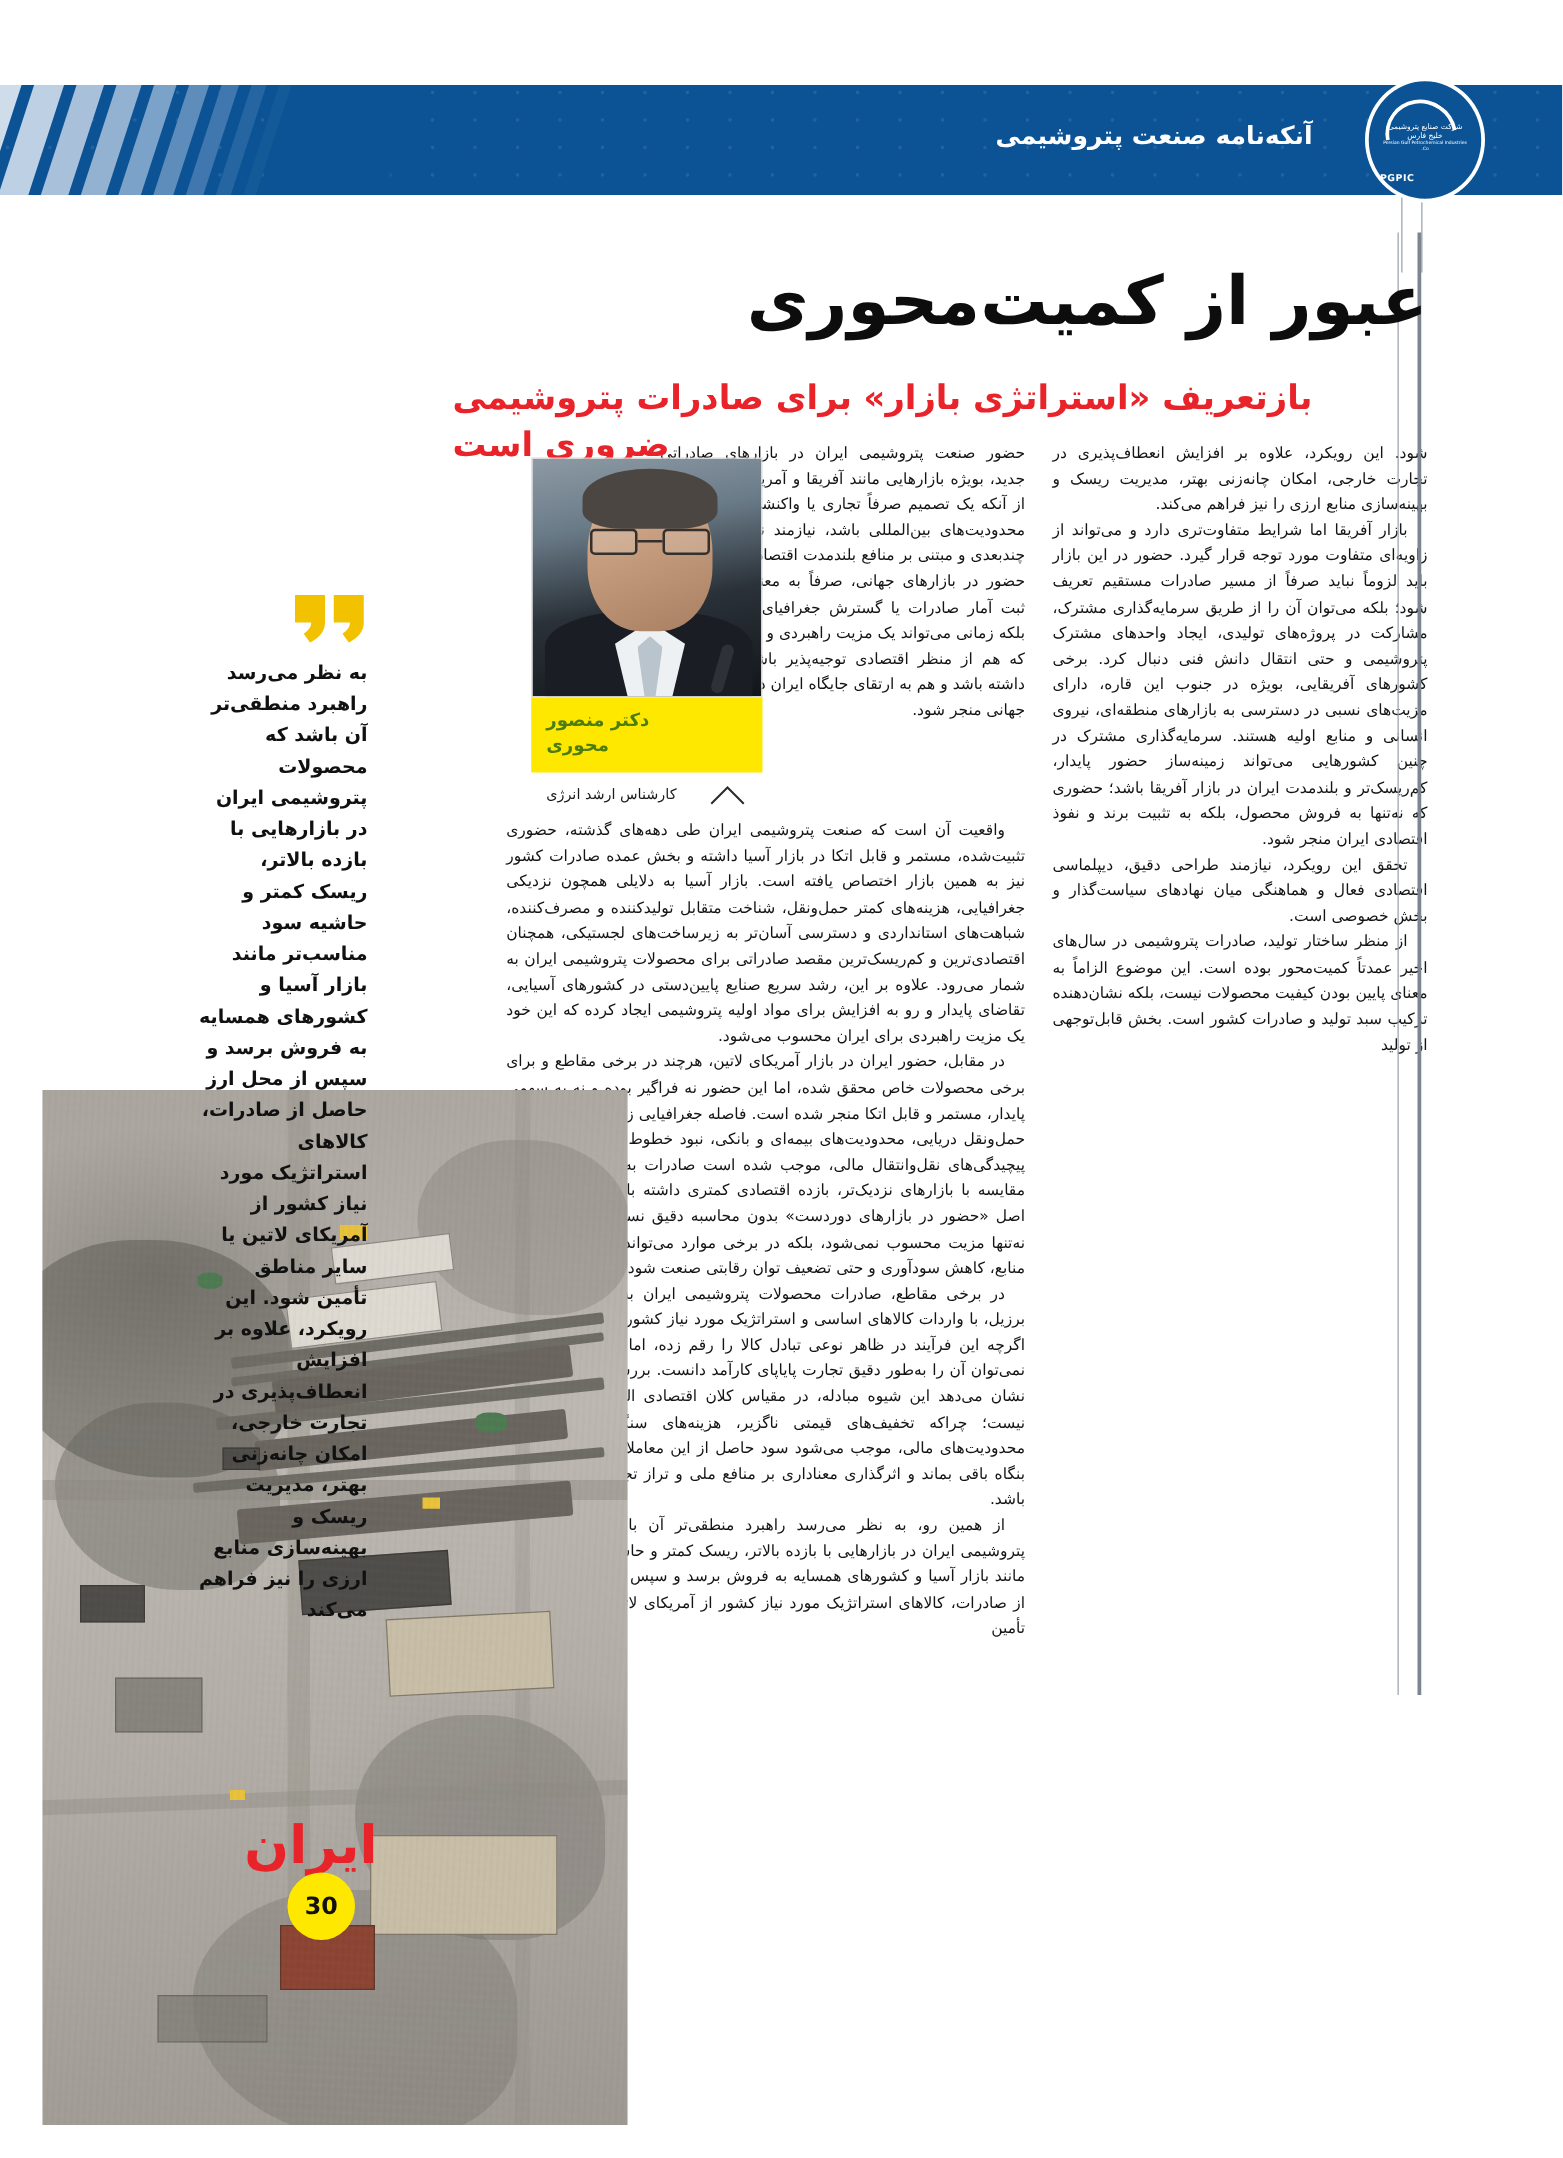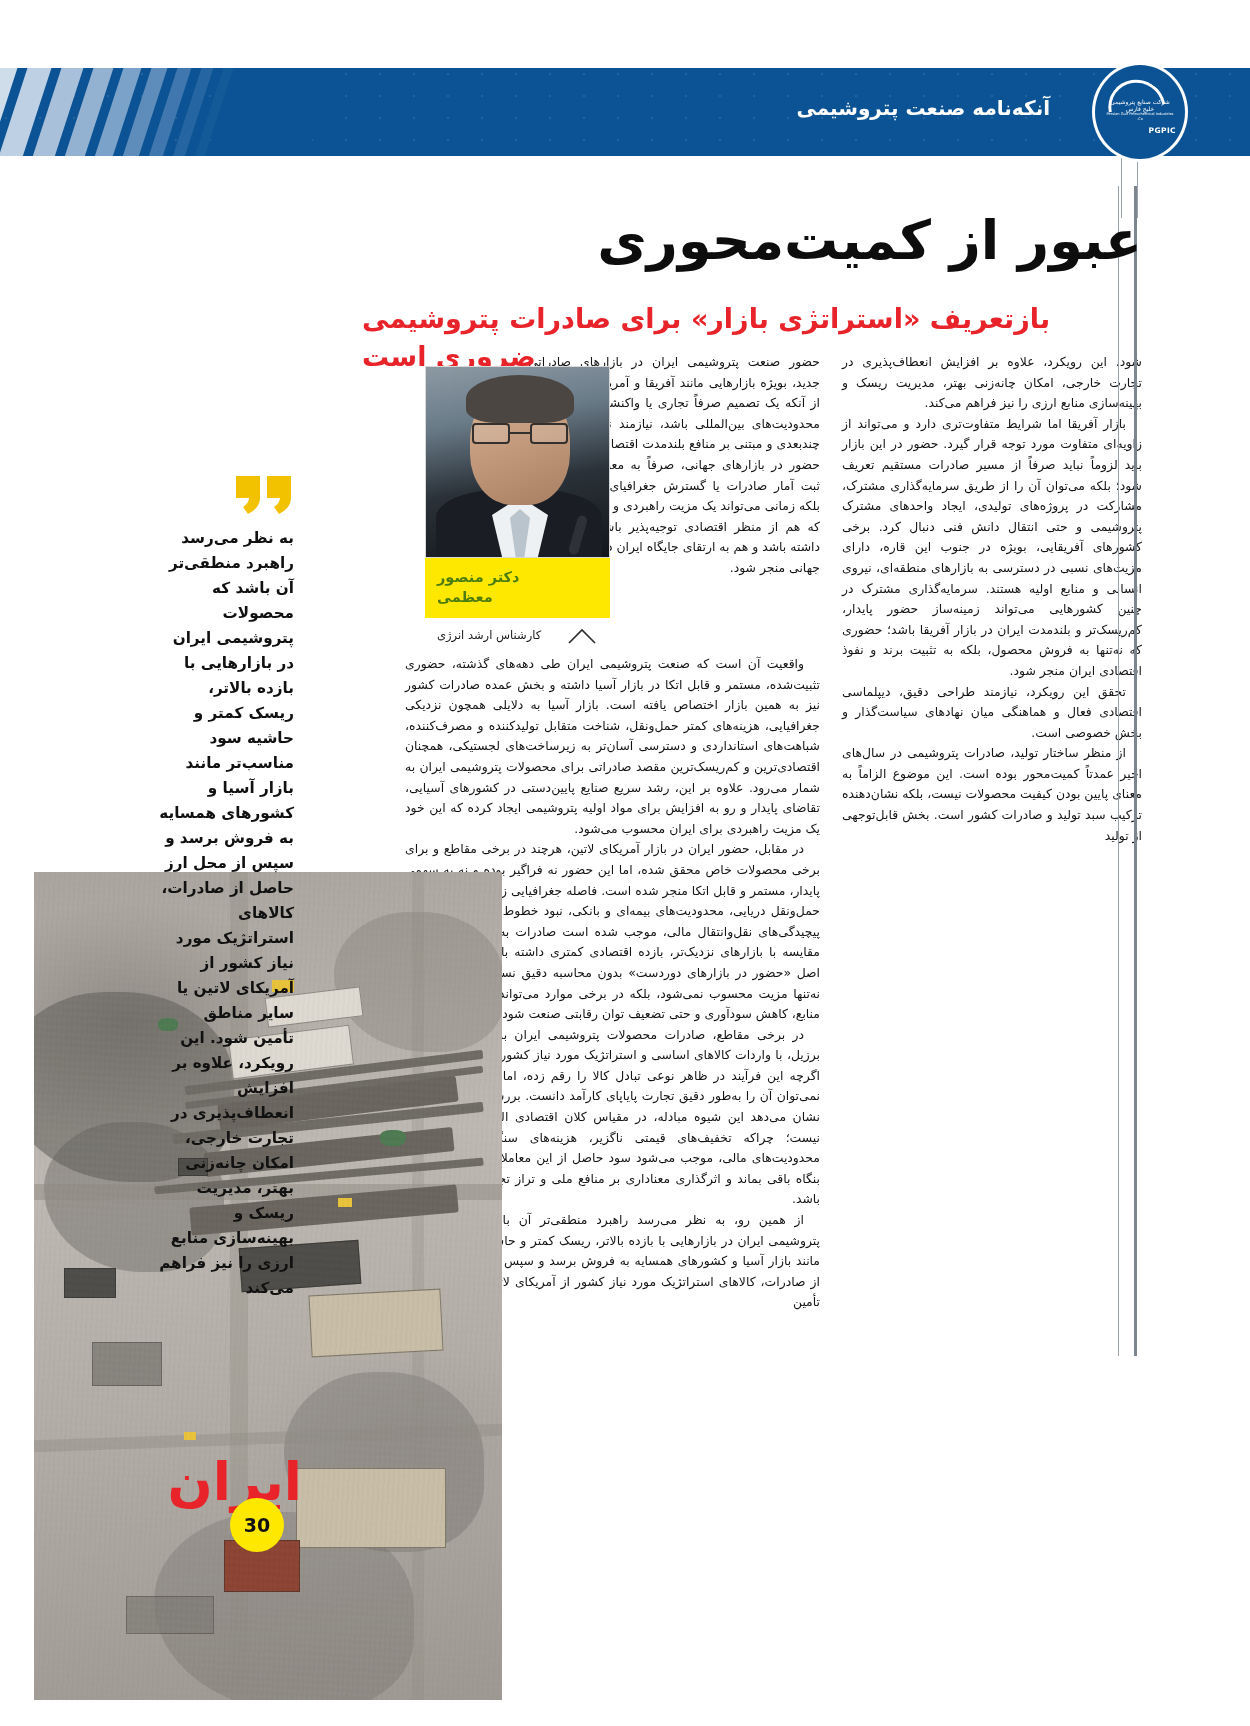--- a/index.html
+++ b/index.html
@@ -123,24 +123,24 @@
     top: 34px;
     left: 0;
     right: 0;
     text-align: center;
     color: #ffffff;
     font-size: 3.6px;
     line-height: 5px;
   }
   .logo-text-acronym {
     position: absolute;
-    top: 48px;
+    top: 60px;
     left: 0;
     right: 0;
-    text-align: right;
+    text-align: left;
     color: #ffffff;
     font-size: 7.5px;
     font-weight: bold;
     letter-spacing: 0.4px;
   }
 
   
   .vrule {
     position: absolute;
     width: 1px;
@@ -361,21 +361,21 @@
     letter-spacing: -0.2px;
     text-align: right;
   }
 
   
   .brand {
     position: absolute;
     top: 1455px;
     right: 948px;
     color: #e8232a;
-    font-size: 53px;
+    font-size: 42px;
     font-weight: bold;
     direction: rtl;
     z-index: 5;
     line-height: 1;
   }
   .pagenum {
     position: absolute;
     top: 1498px;
     right: 966px;
     width: 54px;
@@ -509,21 +509,21 @@
       <div class="hair"></div>
       <div class="glasses">
         <div class="lens l"></div>
         <div class="lens-bridge"></div>
         <div class="lens r"></div>
       </div>
       <div class="mic"></div>
     </div>
     <div class="author-caption">
       <div class="author-name">دکتر منصور</div>
-      <div class="author-name">معظمی</div>
+      <div class="author-name">محوری</div>
     </div>
     <div class="author-role">کارشناس ارشد انرژی</div>
     <div class="caret">
       <svg width="28" height="16" viewBox="0 0 28 16">
         <path d="M1 15 L14 2 L27 15" fill="none" stroke="#2b2b2b" stroke-width="1.6"></path>
       </svg>
     </div>
   </div>
 
   <div class="col col-right">

